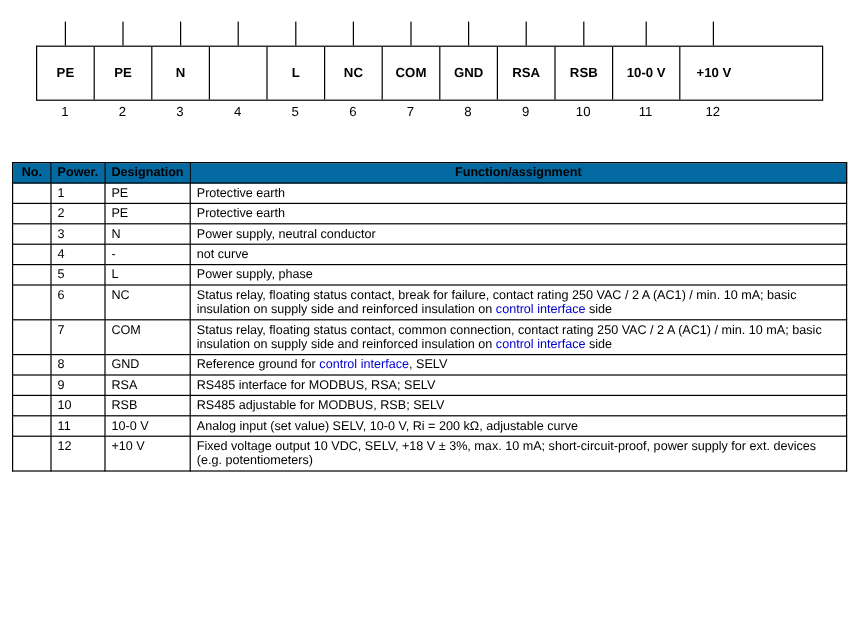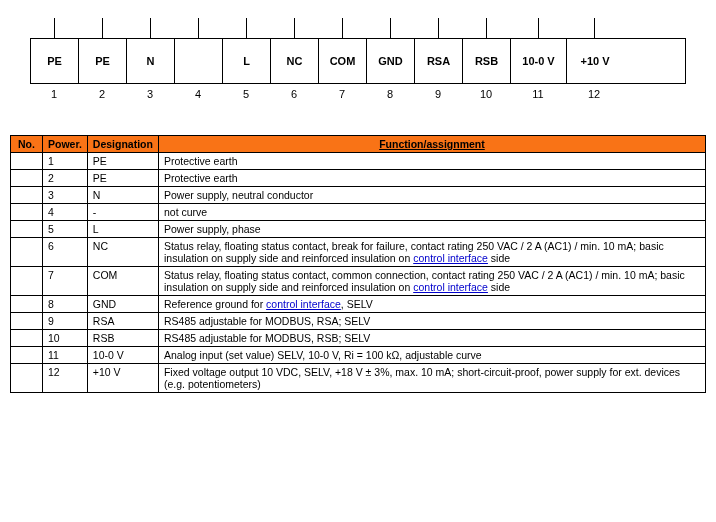--- a/index.html
+++ b/index.html
@@ -92,31 +92,30 @@
     }
 
     table th, table td {
       border: 1px solid #000;
       padding: 2px 5px;
       vertical-align: top;
     }
 
     table th {
       font-weight: bold;
-      background: #f97316;
+      background: #0369a1;
     }
 
     .col-no { width: 32px; }
     .col-conn { width: 42px; }
     .col-desig { width: 70px; }
-    .col-func { width: auto; text-decoration: underline; }
+    .col-func { width: auto; }
 
     .link-text {
       color: #0000cc;
-      text-decoration: underline;
     }
   </style>
 </head>
 <body>
 
 <div>
 
   <div class="diagram-section">
 
     <div class="top-lines">
@@ -245,33 +244,33 @@
           <tr>
             <td></td>
             <td>8</td>
             <td>GND</td>
             <td>Reference ground for <span class="link-text">control interface</span>, SELV</td>
           </tr>
           <tr>
             <td></td>
             <td>9</td>
             <td>RSA</td>
-            <td>RS485 adjustable for MODBUS, RSA; SELV</td>
+            <td>RS485 interface for MODBUS, RSA; SELV</td>
           </tr>
           <tr>
             <td></td>
             <td>10</td>
             <td>RSB</td>
             <td>RS485 adjustable for MODBUS, RSB; SELV</td>
           </tr>
           <tr>
             <td></td>
             <td>11</td>
             <td>10-0 V</td>
-            <td>Analog input (set value) SELV, 10-0 V, Ri = 100 kΩ, adjustable curve</td>
+            <td>Analog input (set value) SELV, 10-0 V, Ri = 200 kΩ, adjustable curve</td>
           </tr>
           <tr>
             <td></td>
             <td>12</td>
             <td>+10 V</td>
             <td>Fixed voltage output 10 VDC, SELV, +18 V ± 3%, max. 10 mA; short-circuit-proof, power supply for ext. devices (e.g. potentiometers)</td>
           </tr>
         </tbody>
     </table>
   </div>

